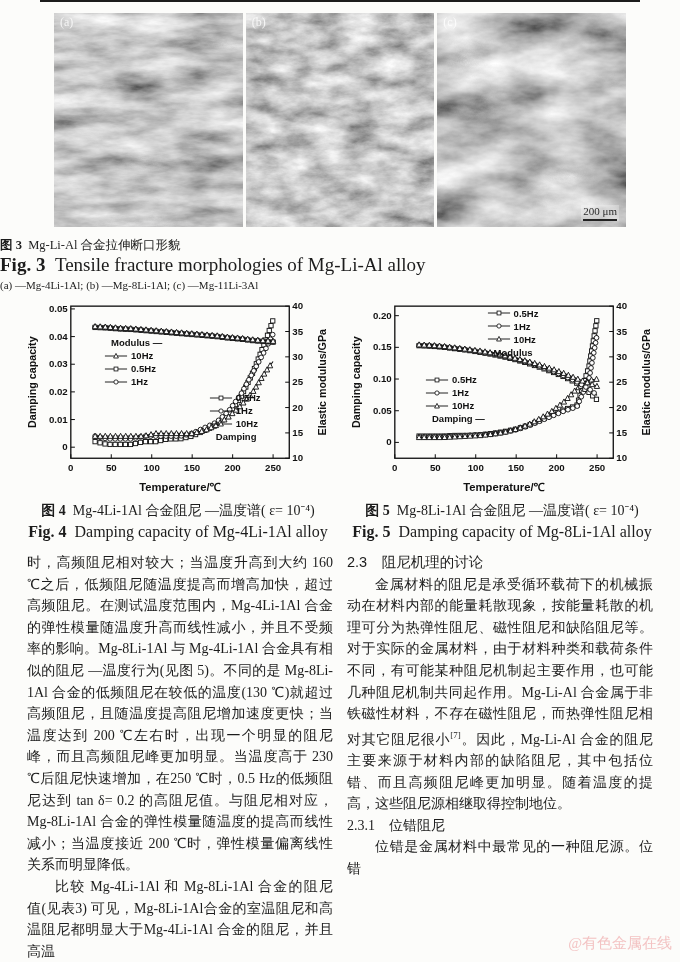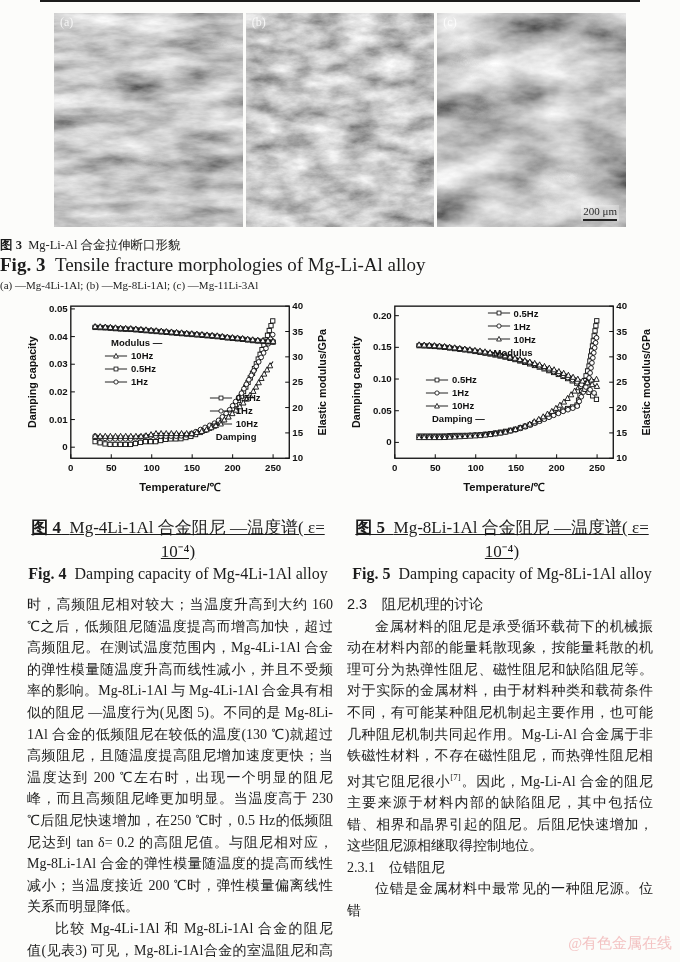--- a/index.html
+++ b/index.html
@@ -26,21 +26,21 @@
   
   .charts{display:flex;justify-content:space-between;padding:0 20px;margin-top:8px;}
   .chart-col{width:316px;text-align:center;}
   .chart-box{width:308px;height:196px;position:relative;margin:0 auto;}
   .chart-box > svg.main{position:absolute;inset:0;width:100%;height:100%;}
   .legend{position:absolute;font-family:"Liberation Sans",sans-serif;font-size:9.5px;
           font-weight:bold;color:#111;text-align:left;}
   .legend-row{display:flex;align-items:center;gap:3px;height:13px;}
   .legend-glyph{width:24px;height:8px;}
   .legend-cap{margin:1px 0 1px 7px;}
-  .chart-cap-cn{font-size:17px;margin-top:21px;text-decoration:underline;}
+  .chart-cap-cn{font-size:14px;margin-top:5px;}
   .chart-cap-en{font-size:16px;margin-top:3px;}
   
   .body-cols{display:flex;gap:14px;padding:0 27px;margin-top:11px;}
   .col{width:306px;font-size:14px;line-height:21.6px;text-align:justify;}
   .body-p{margin:0;}
   .ind{text-indent:2em;}
   .sec-head{font-weight:normal;font-family:"Liberation Sans",sans-serif;font-size:14.5px;}
   .sec-head.plain{font-weight:normal;font-family:"Liberation Serif",serif;font-size:14px;}
   sup{font-size:9px;}
   .watermark{position:absolute;right:8px;bottom:9px;color:#f3c3c3;font-size:15px;}
@@ -811,20 +811,20 @@
     </div>
   </div>
 
   <div class="body-cols">
     <div class="col" id="col-left">
         <p class="body-p">时，高频阻尼相对较大；当温度升高到大约 160 ℃之后，低频阻尼随温度提高而增高加快，超过高频阻尼。在测试温度范围内，Mg-4Li-1Al 合金的弹性模量随温度升高而线性减小，并且不受频率的影响。Mg-8Li-1Al 与 Mg-4Li-1Al 合金具有相似的阻尼 —温度行为(见图 5)。不同的是 Mg-8Li-1Al 合金的低频阻尼在较低的温度(130 ℃)就超过高频阻尼，且随温度提高阻尼增加速度更快；当温度达到 200 ℃左右时，出现一个明显的阻尼峰，而且高频阻尼峰更加明显。当温度高于 230 ℃后阻尼快速增加，在250 ℃时，0.5 Hz的低频阻尼达到 tan δ= 0.2 的高阻尼值。与阻尼相对应，Mg-8Li-1Al 合金的弹性模量随温度的提高而线性减小；当温度接近 200 ℃时，弹性模量偏离线性关系而明显降低。</p>
         <p class="body-p ind">比较 Mg-4Li-1Al 和 Mg-8Li-1Al 合金的阻尼值(见表3) 可见，Mg-8Li-1Al合金的室温阻尼和高温阻尼都明显大于Mg-4Li-1Al 合金的阻尼，并且高温</p>
       </div>
     <div class="col" id="col-right">
         <div class="sec-head">2.3　阻尼机理的讨论</div>
-        <p class="body-p ind"><span>金属材料的阻尼是承受循环载荷下的机械振动在材料内部的能量耗散现象，按能量耗散的机理可分为热弹性阻尼、磁性阻尼和缺陷阻尼等。对于实际的金属材料，由于材料种类和载荷条件不同，有可能某种阻尼机制起主要作用，也可能几种阻尼机制共同起作用。Mg-Li-Al 合金属于非铁磁性材料，不存在磁性阻尼，而热弹性阻尼相对其它阻尼很小</span><sup>[7]</sup><span>。因此，Mg-Li-Al 合金的阻尼主要来源于材料内部的缺陷阻尼，其中包括位错、相界和晶界引起的阻尼。后阻尼快速增加，这些阻尼源相继取得控制地位。</span></p>
+        <p class="body-p ind"><span>金属材料的阻尼是承受循环载荷下的机械振动在材料内部的能量耗散现象，按能量耗散的机理可分为热弹性阻尼、磁性阻尼和缺陷阻尼等。对于实际的金属材料，由于材料种类和载荷条件不同，有可能某种阻尼机制起主要作用，也可能几种阻尼机制共同起作用。Mg-Li-Al 合金属于非铁磁性材料，不存在磁性阻尼，而热弹性阻尼相对其它阻尼很小</span><sup>[7]</sup><span>。因此，Mg-Li-Al 合金的阻尼主要来源于材料内部的缺陷阻尼，其中包括位错、而且高频阻尼峰更加明显。随着温度的提高，这些阻尼源相继取得控制地位。</span></p>
         <div class="sec-head plain">2.3.1　位错阻尼</div>
         <p class="body-p ind">位错是金属材料中最常见的一种阻尼源。位错</p>
       </div>
   </div>
 
   <div class="watermark">@有色金属在线</div>
 </div>
 
 </body></html>

